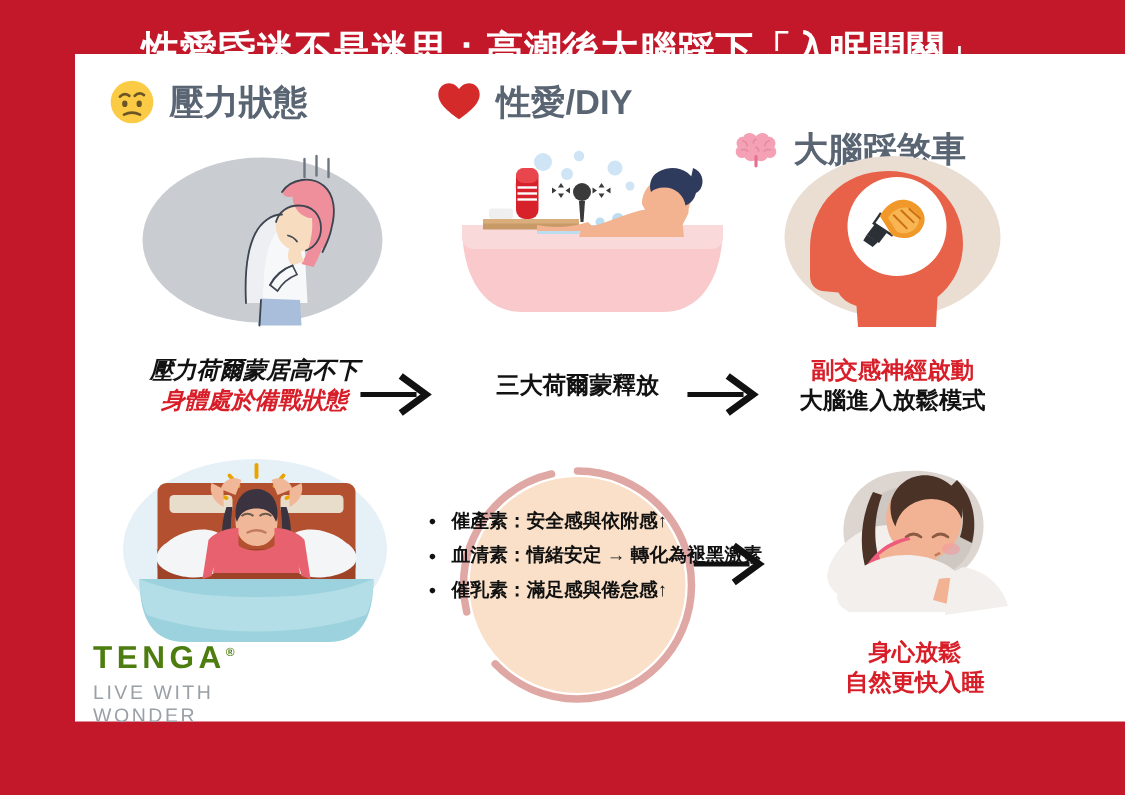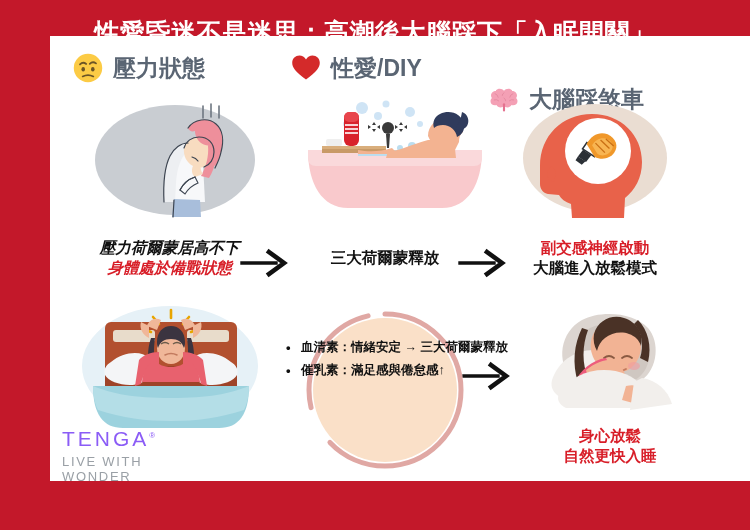--- a/index.html
+++ b/index.html
@@ -73,21 +73,21 @@
     font-size:12.5px; font-weight:bold; color:#111; line-height:1.85;
     white-space:nowrap; position:relative; padding-left:15px;
   }
   #bullets li::before{
     content:"\2022"; position:absolute; left:0; top:0; color:#111; font-size:13px;
   }
 
   
   #logo{ position:absolute; left:12px; top:392px; width:140px; }
   #logo-word{
-    color:#8b5cf6; font-size:21px; font-weight:normal; letter-spacing:3px;
+    color:#4d7c0f; font-size:21px; font-weight:bold; letter-spacing:3px;
     line-height:1; position:relative; display:inline-block;
   }
   #logo-reg{ font-size:8px; vertical-align:super; letter-spacing:0; }
   #logo-tag{
     color:#9AA0A6; font-size:13px; letter-spacing:1.7px; margin-top:4px;
     font-weight:normal;
   }
 </style>
 </head>
 <body>
@@ -315,21 +315,22 @@
     <path d="M29 4l15 11-15 11" stroke="#111" stroke-width="4.6" fill="none" stroke-linecap="square" stroke-linejoin="miter"></path>
   </svg>
 
   <svg id="hormone-circle" viewBox="0 0 170 170">
     <circle cx="85" cy="86" r="72" fill="#FAE0C8"></circle>
     <path d="M85 10c42 0 76 34 76 76s-34 76-76 76S9 128 9 86 43 10 85 10z" fill="none" stroke="#E0A8A4" stroke-width="5" stroke-linecap="round" stroke-dasharray="300 40 120 25"></path>
   </svg>
 
   <div id="bullets">
     <ul>
-      <li>血清素：情緒安定 → 三大荷爾蒙釋放</li>
+      <li>催產素：安全感與依附感↑</li>
+      <li>血清素：情緒安定 → 轉化為褪黑激素</li>
       <li>催乳素：滿足感與倦怠感↑</li>
     </ul>
   </div>
 
   <div id="logo">
     <div id="logo-word"><span>TENGA</span><span id="logo-reg">®</span></div>
     <div id="logo-tag">LIVE WITH WONDER</div>
   </div>
 
 </div>

